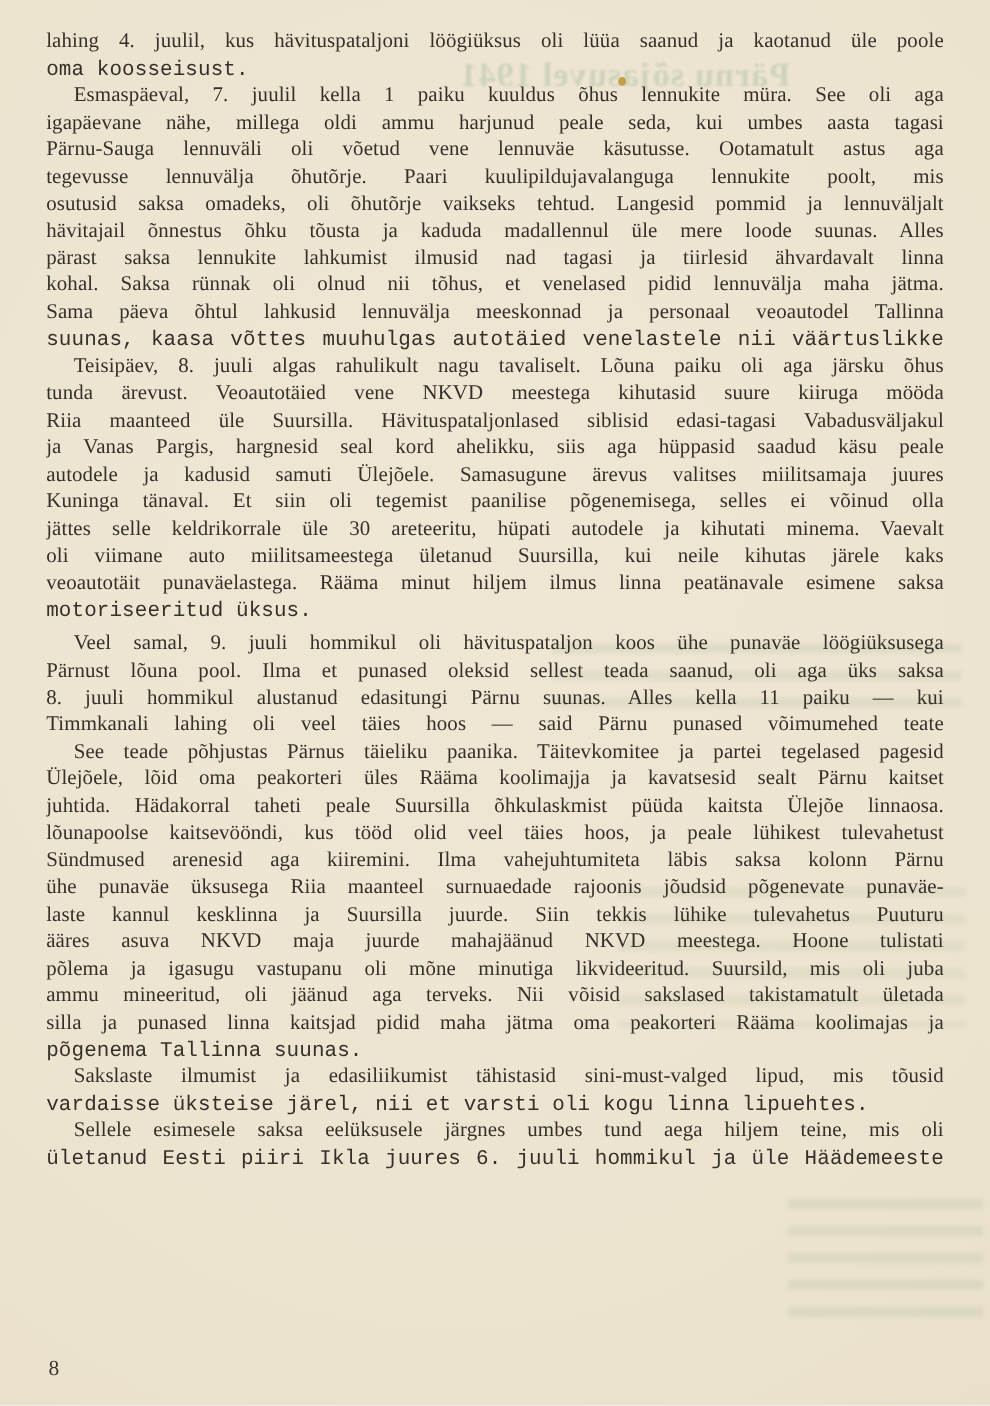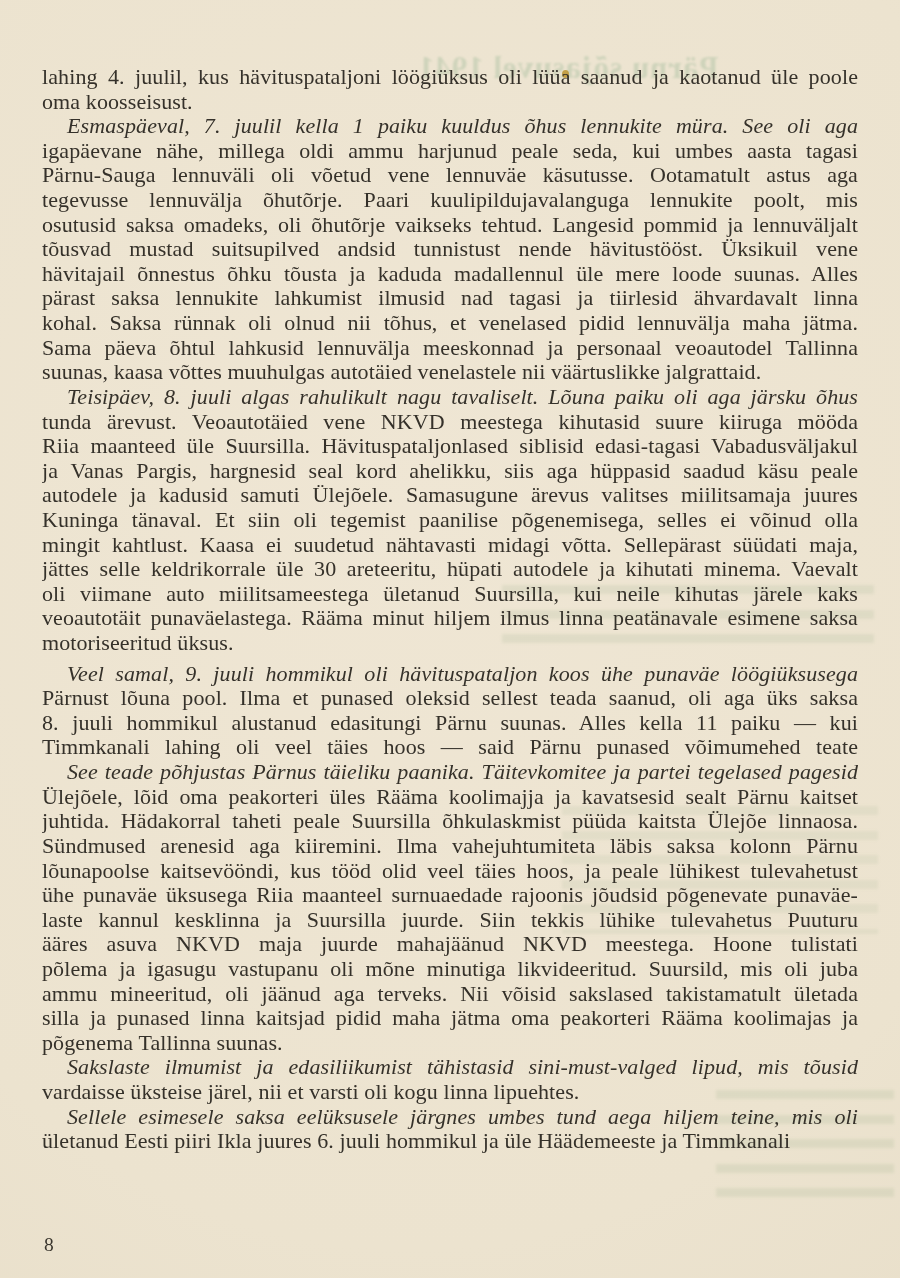--- a/index.html
+++ b/index.html
@@ -16,41 +16,40 @@
     height: 1278px;
     background:
       radial-gradient(130% 105% at 46% 40%, #efe6d4 0%, #ece3cf 55%, #e6dcc6 92%, #e2d7bf 100%);
     color: #35312a;
   }
   .page-text {
     position: absolute;
     left: 42px;
     top: 26px;
     width: 816px;
-    font-size: 22px;
+    font-size: 19px;
     line-height: 24.62px;
     text-rendering: optimizeLegibility;
-    margin-top: 39px;
   }
   .paragraph { margin: 0; }
   
   .paragraph:nth-child(4) { margin-top: 6px; }
   .line {
     height: 24.62px;
     overflow: hidden;
     text-align: justify;
     text-align-last: justify;
     letter-spacing: 0.1px;
   }
   .line.last {
     text-align-last: left;
+    font-family: Liberation Mono, monospace;
   }
   .line.indent {
     text-indent: 25px;
-    font-style: italic;
   }
   .page-number {
     position: absolute;
     left: 44px;
     top: 1234px;
     font-size: 19.5px;
     color: #3a362e;
   }
   
   .ghost-title {
@@ -114,52 +113,50 @@
       <div class="paragraph">
         <div class="line">lahing 4. juulil, kus hävituspataljoni löögiüksus oli lüüa saanud ja kaotanud üle poole</div>
         <div class="line last">oma koosseisust.</div>
       </div>
       <div class="paragraph">
         <div class="line indent">Esmaspäeval, 7. juulil kella 1 paiku kuuldus õhus lennukite müra. See oli aga</div>
         <div class="line">igapäevane nähe, millega oldi ammu harjunud peale seda, kui umbes aasta tagasi</div>
         <div class="line">Pärnu-Sauga lennuväli oli võetud vene lennuväe käsutusse. Ootamatult astus aga</div>
         <div class="line">tegevusse lennuvälja õhutõrje. Paari kuulipildujavalanguga lennukite poolt, mis</div>
         <div class="line">osutusid saksa omadeks, oli õhutõrje vaikseks tehtud. Langesid pommid ja lennuväljalt</div>
-        <div class="line">tõusvad mustad suitsupilved andsid tunnistust nende hävitustööst. Üksikuil vene</div>
         <div class="line">hävitajail õnnestus õhku tõusta ja kaduda madallennul üle mere loode suunas. Alles</div>
         <div class="line">pärast saksa lennukite lahkumist ilmusid nad tagasi ja tiirlesid ähvardavalt linna</div>
         <div class="line">kohal. Saksa rünnak oli olnud nii tõhus, et venelased pidid lennuvälja maha jätma.</div>
         <div class="line">Sama päeva õhtul lahkusid lennuvälja meeskonnad ja personaal veoautodel Tallinna</div>
         <div class="line last">suunas, kaasa võttes muuhulgas autotäied venelastele nii väärtuslikke jalgrattaid.</div>
       </div>
       <div class="paragraph">
         <div class="line indent">Teisipäev, 8. juuli algas rahulikult nagu tavaliselt. Lõuna paiku oli aga järsku õhus</div>
         <div class="line">tunda ärevust. Veoautotäied vene NKVD meestega kihutasid suure kiiruga mööda</div>
         <div class="line">Riia maanteed üle Suursilla. Hävituspataljonlased siblisid edasi-tagasi Vabadusväljakul</div>
         <div class="line">ja Vanas Pargis, hargnesid seal kord ahelikku, siis aga hüppasid saadud käsu peale</div>
         <div class="line">autodele ja kadusid samuti Ülejõele. Samasugune ärevus valitses miilitsamaja juures</div>
         <div class="line">Kuninga tänaval. Et siin oli tegemist paanilise põgenemisega, selles ei võinud olla</div>
-        <div class="line">mingit kahtlust. Kaasa ei suudetud nähtavasti midagi võtta. Sellepärast süüdati maja,</div>
         <div class="line">jättes selle keldrikorrale üle 30 areteeritu, hüpati autodele ja kihutati minema. Vaevalt</div>
         <div class="line">oli viimane auto miilitsameestega ületanud Suursilla, kui neile kihutas järele kaks</div>
         <div class="line">veoautotäit punaväelastega. Rääma minut hiljem ilmus linna peatänavale esimene saksa</div>
         <div class="line last">motoriseeritud üksus.</div>
       </div>
       <div class="paragraph">
         <div class="line indent">Veel samal, 9. juuli hommikul oli hävituspataljon koos ühe punaväe löögiüksusega</div>
         <div class="line">Pärnust lõuna pool. Ilma et punased oleksid sellest teada saanud, oli aga üks saksa</div>
         <div class="line">8. juuli hommikul alustanud edasitungi Pärnu suunas. Alles kella 11 paiku — kui</div>
         <div class="line">Timmkanali lahing oli veel täies hoos — said Pärnu punased võimumehed teate</div>
       </div>
       <div class="paragraph">
         <div class="line indent">See teade põhjustas Pärnus täieliku paanika. Täitevkomitee ja partei tegelased pagesid</div>
         <div class="line">Ülejõele, lõid oma peakorteri üles Rääma koolimajja ja kavatsesid sealt Pärnu kaitset</div>
         <div class="line">juhtida. Hädakorral taheti peale Suursilla õhkulaskmist püüda kaitsta Ülejõe linnaosa.</div>
+        <div class="line">lõunapoolse kaitsevööndi, kus tööd olid veel täies hoos, ja peale lühikest tulevahetust</div>
         <div class="line">Sündmused arenesid aga kiiremini. Ilma vahejuhtumiteta läbis saksa kolonn Pärnu</div>
-        <div class="line">lõunapoolse kaitsevööndi, kus tööd olid veel täies hoos, ja peale lühikest tulevahetust</div>
         <div class="line">ühe punaväe üksusega Riia maanteel surnuaedade rajoonis jõudsid põgenevate punaväe-</div>
         <div class="line">laste kannul kesklinna ja Suursilla juurde. Siin tekkis lühike tulevahetus Puuturu</div>
         <div class="line">ääres asuva NKVD maja juurde mahajäänud NKVD meestega. Hoone tulistati</div>
         <div class="line">põlema ja igasugu vastupanu oli mõne minutiga likvideeritud. Suursild, mis oli juba</div>
         <div class="line">ammu mineeritud, oli jäänud aga terveks. Nii võisid sakslased takistamatult ületada</div>
         <div class="line">silla ja punased linna kaitsjad pidid maha jätma oma peakorteri Rääma koolimajas ja</div>
         <div class="line last">põgenema Tallinna suunas.</div>
       </div>
       <div class="paragraph">
         <div class="line indent">Sakslaste ilmumist ja edasiliikumist tähistasid sini-must-valged lipud, mis tõusid</div>

